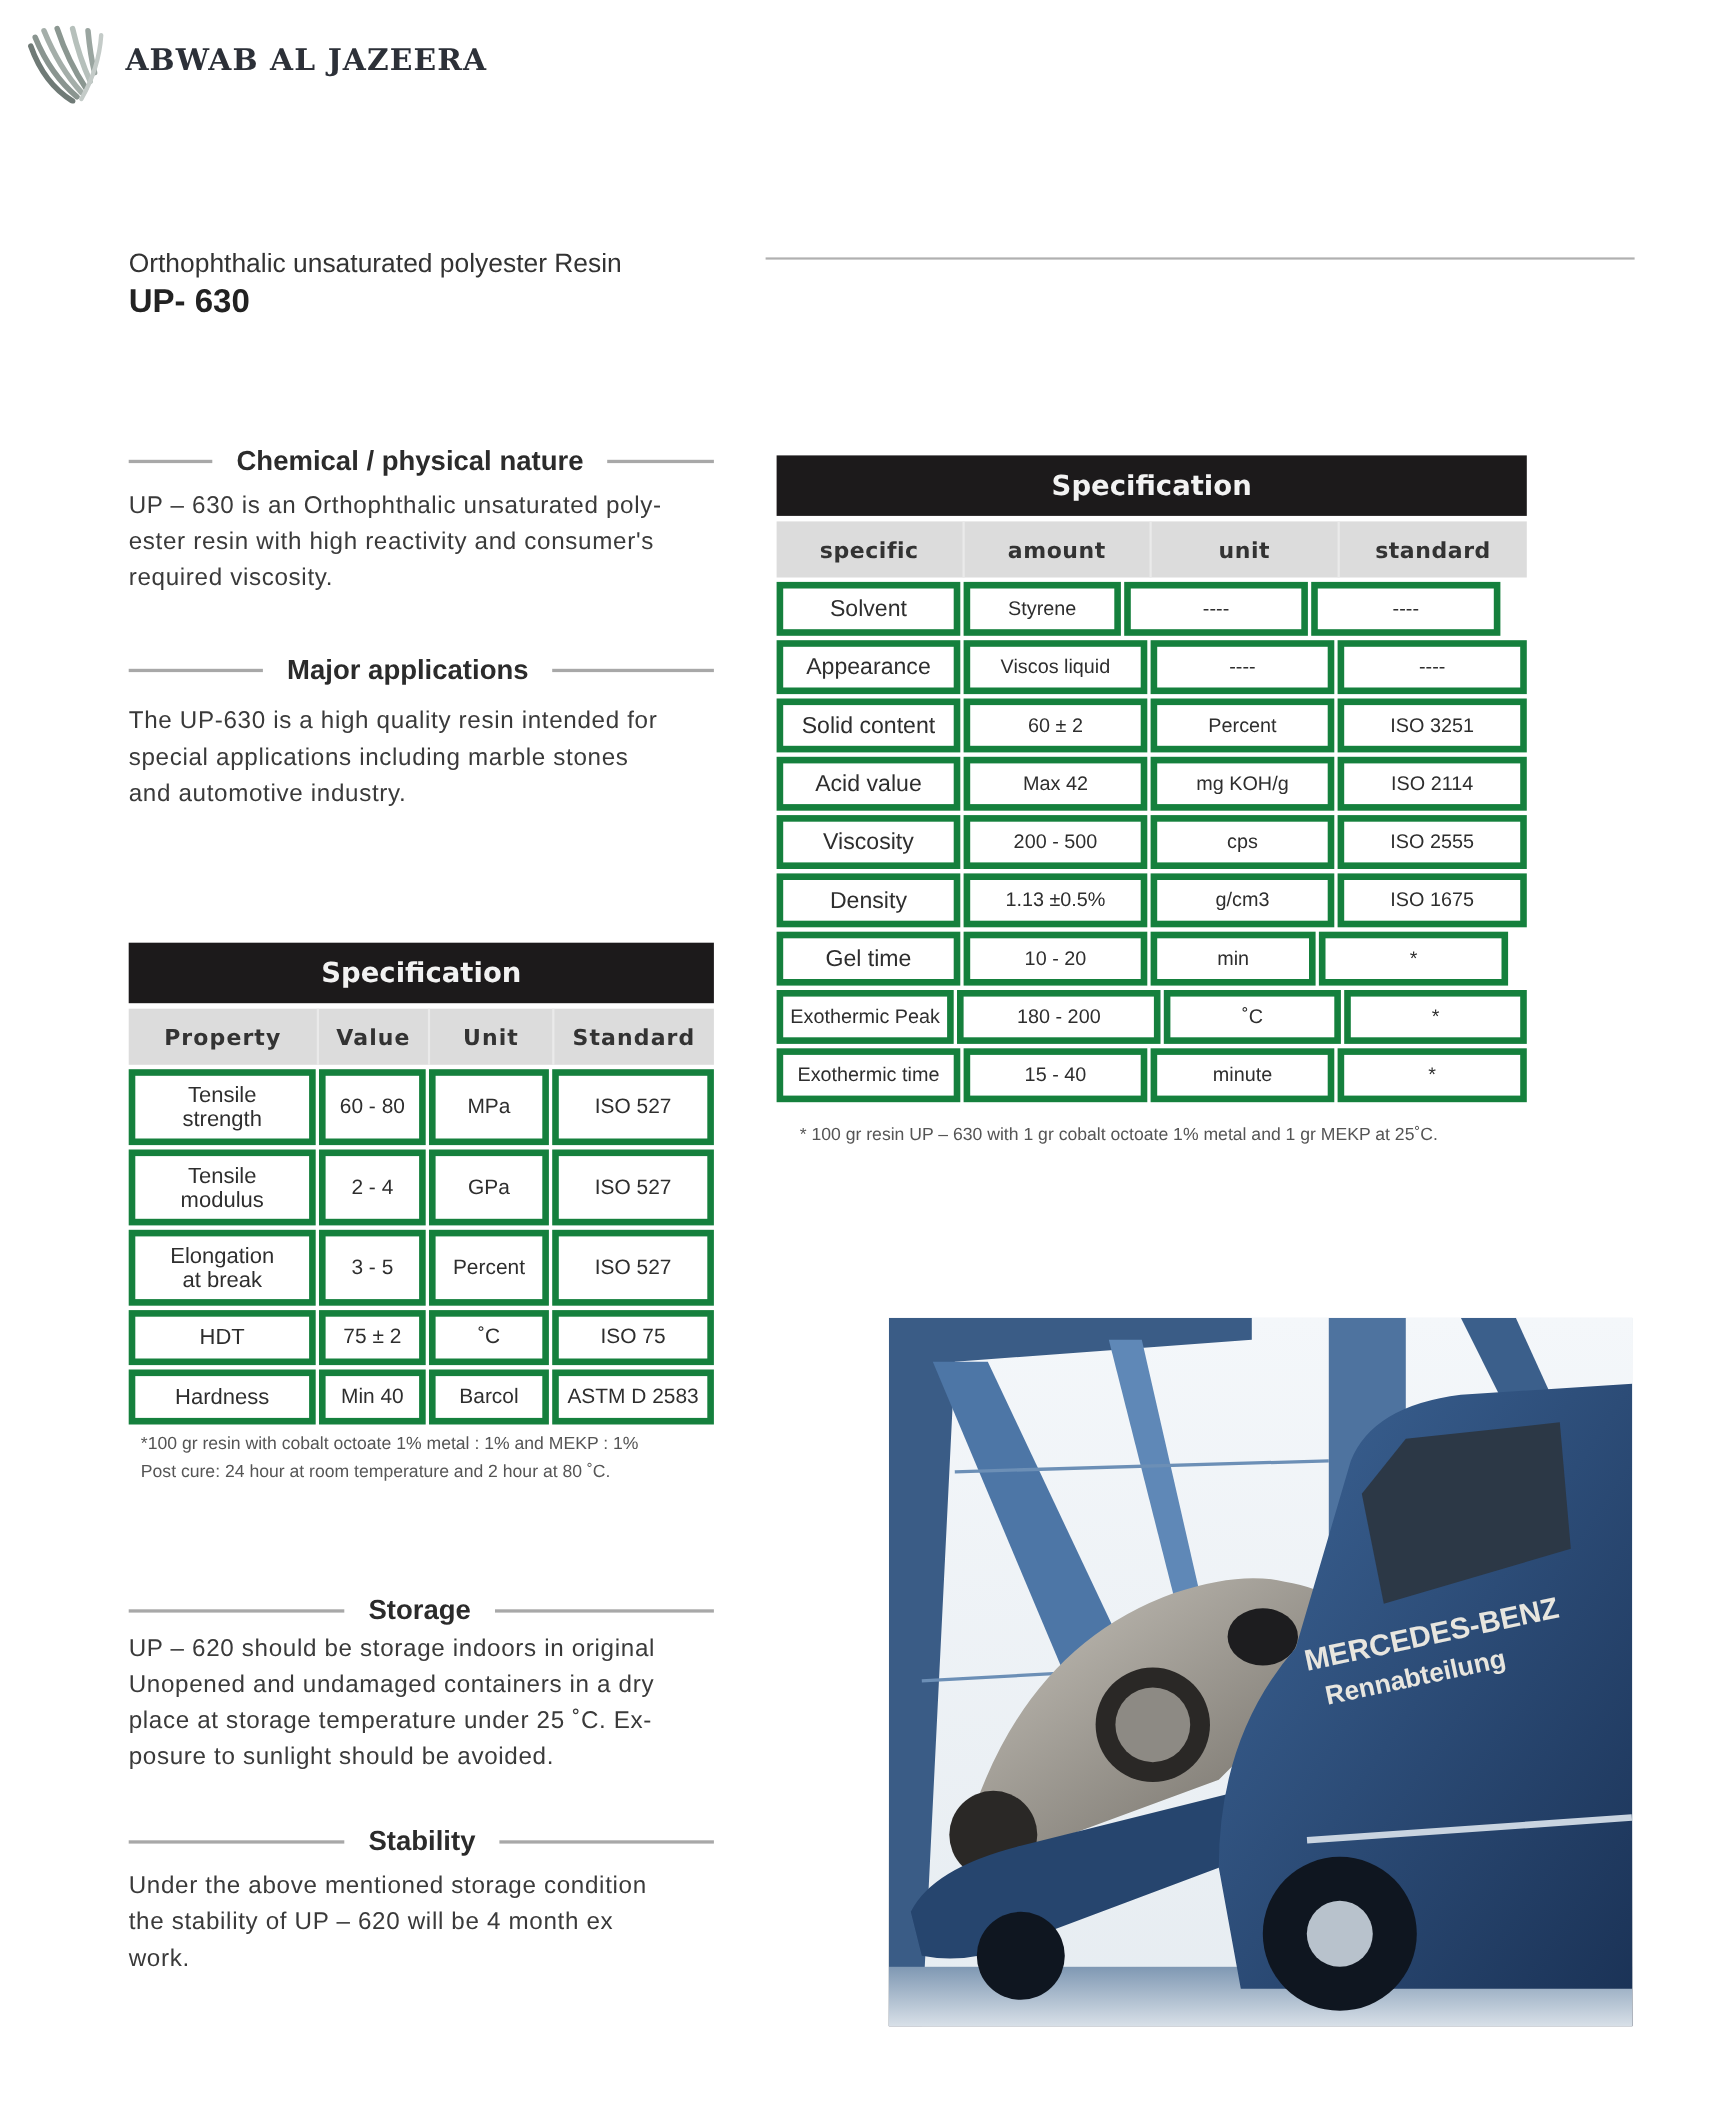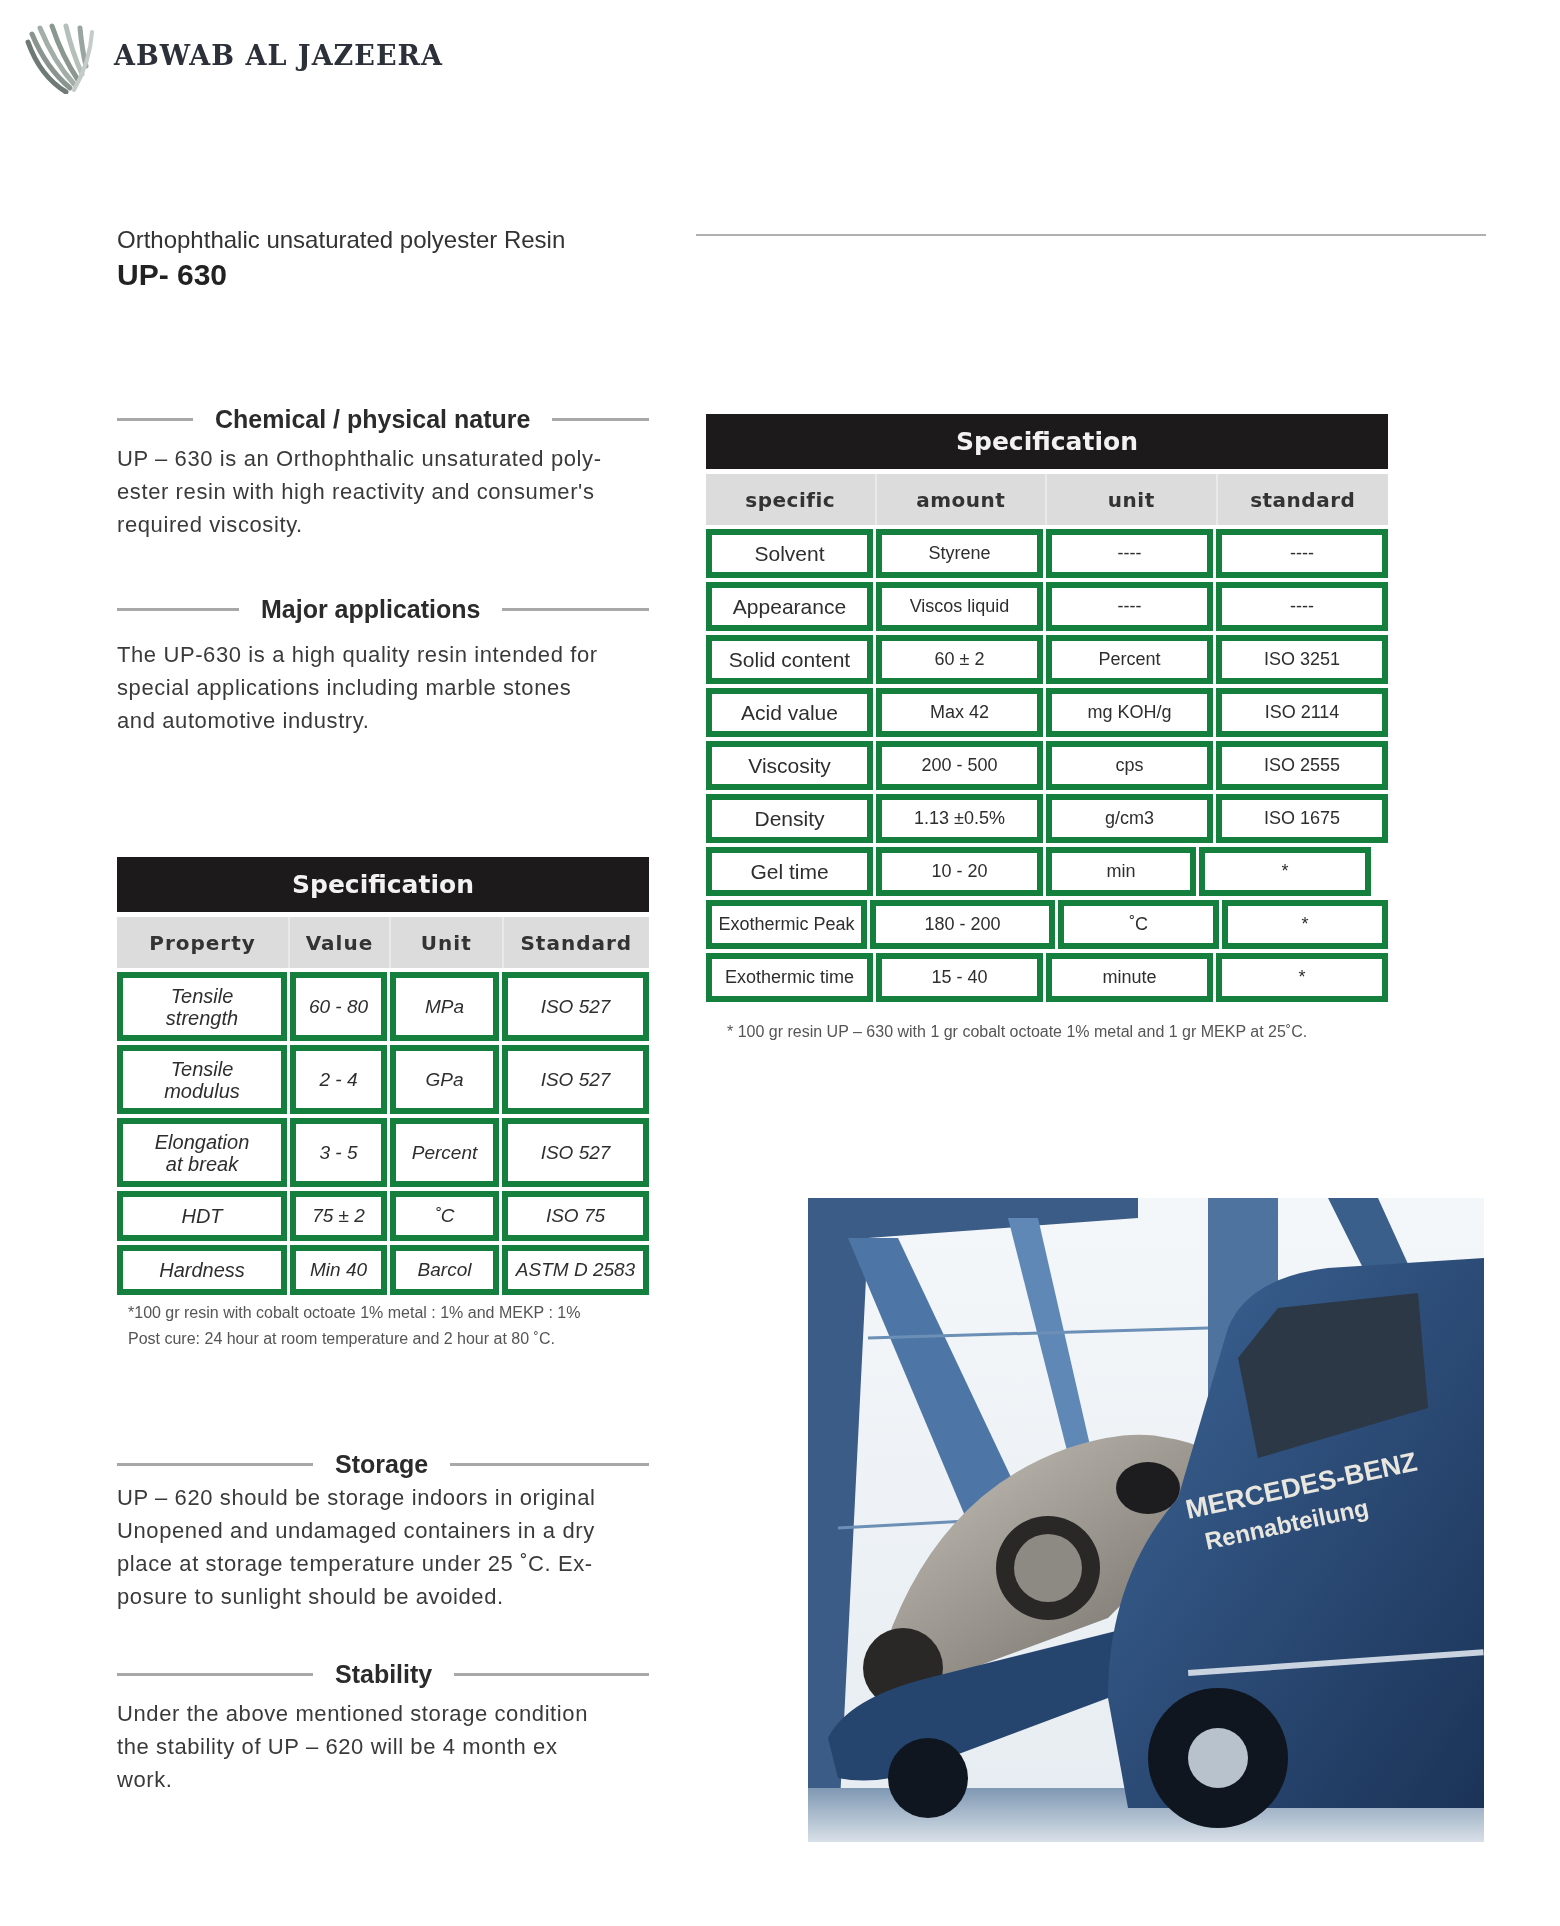--- a/index.html
+++ b/index.html
@@ -35,21 +35,21 @@
   .spec .cell { border: 6px solid #15803d; box-sizing: border-box; margin-right: 3px; background: #fff;
                 display: flex; align-items: center; justify-content: center; text-align: center; color: #2e2e2e; }
   .spec .cell:last-child { margin-right: 0; }
 
   
   .spec-left { left: 117px; top: 857px; width: 532px; }
   .spec-left .banner { height: 55px; line-height: 55px; font-size: 25px; }
   .spec-left .colhead { height: 51px; }
   .spec-left .colhead div { font-size: 20px; letter-spacing: 1px; }
   .spec-left .c1 { width: 170px; } .spec-left .c2 { width: 97px; } .spec-left .c3 { width: 109px; } .spec-left .c4 { width: 147px; }
-  .spec-left .row .cell { font-size: 20px; line-height: 22px; font-style: italic; }
+  .spec-left .row .cell { font-size: 20px; line-height: 22px; }
   .spec-left .row.tall .cell { height: 69px; }
   .spec-left .row.short .cell { height: 50px; }
   .spec-left .row .cell.v { font-size: 19px; }
 
   .note-left { left: 128px; top: 1300px; font-size: 16px; line-height: 26px; color: #555; }
 
   
   .spec-right { left: 706px; top: 414px; width: 682px; }
   .spec-right .banner { height: 55px; line-height: 55px; font-size: 25px; }
   .spec-right .colhead { height: 51px; }
@@ -195,21 +195,21 @@
   <div class="banner">Specification</div>
   <div class="colhead">
     <div style="width:170px">specific</div>
     <div style="width:170px">amount</div>
     <div style="width:170px">unit</div>
     <div style="width:172px">standard</div>
   </div>
   <div id="liquid-rows">
       <div class="row">
         <div class="cell first" style="width: 167px;">Solvent</div>
-        <div class="cell" style="width: 167px;">Styrene</div>
+        <div class="cell" style="width: 143px;">Styrene</div>
         <div class="cell" style="width: 167px;">----</div>
         <div class="cell" style="width: 172px;">----</div>
       </div>
       <div class="row">
         <div class="cell first" style="width: 167px;">Appearance</div>
         <div class="cell" style="width: 167px;">Viscos liquid</div>
         <div class="cell" style="width: 167px;">----</div>
         <div class="cell" style="width: 172px;">----</div>
       </div>
       <div class="row">

